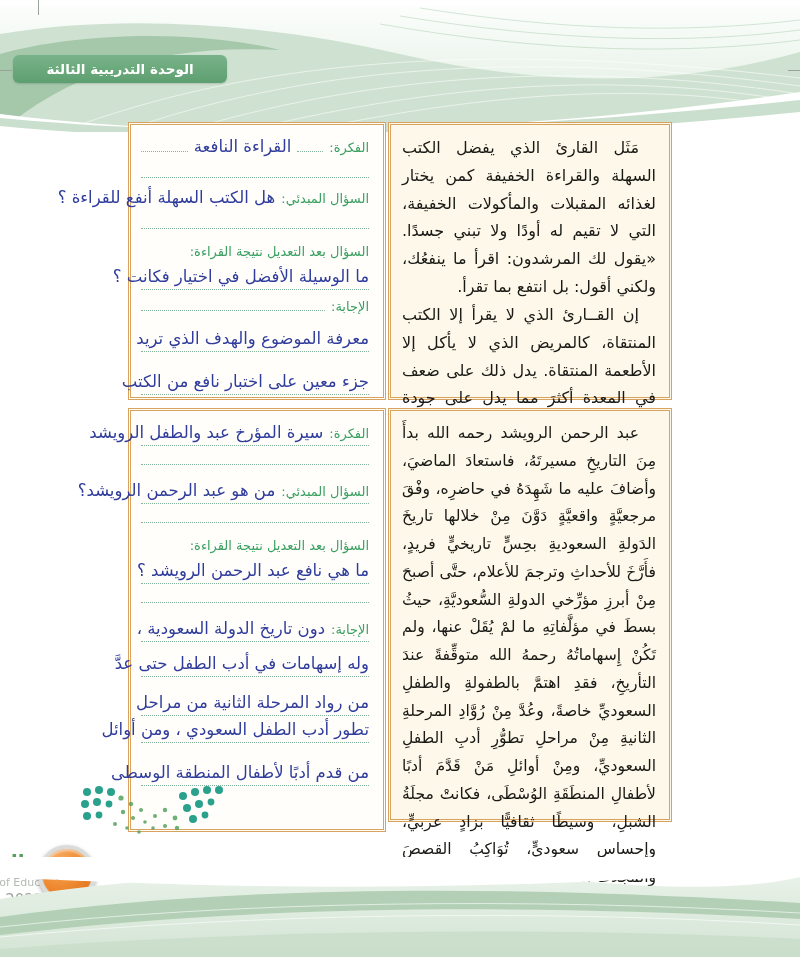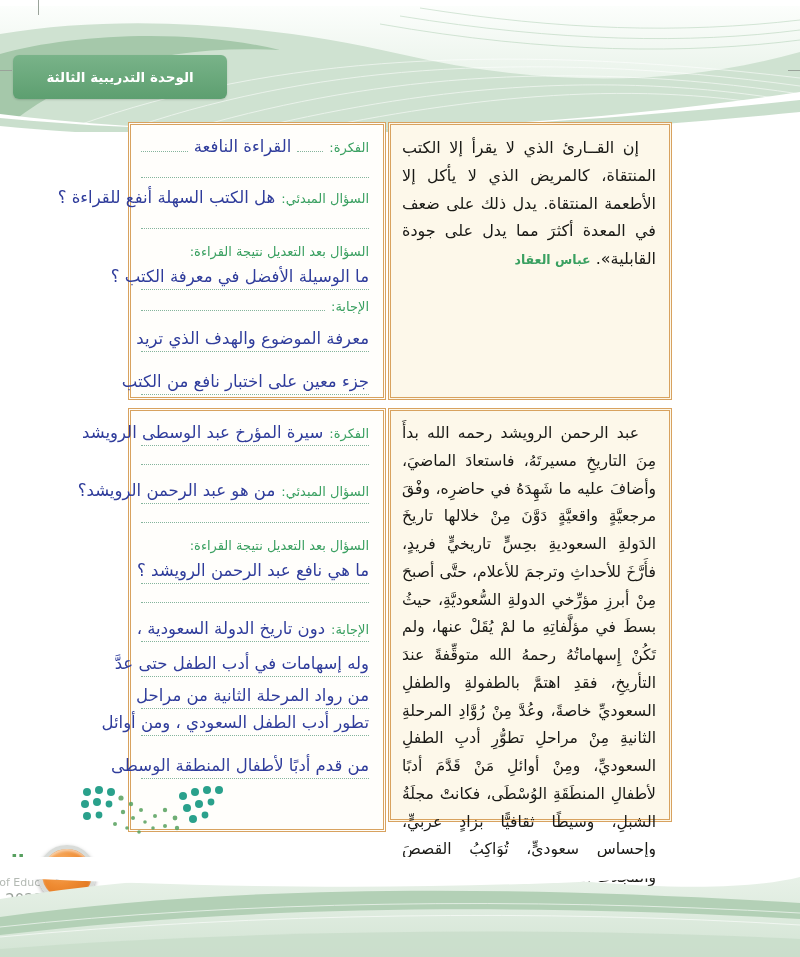--- a/index.html
+++ b/index.html
@@ -7,21 +7,21 @@
   .page{position:relative;width:800px;height:957px;background:#ffffff;overflow:hidden;margin:0 auto;}
 
   
   .wave-top{position:absolute;top:0;left:0;width:800px;height:132px;}
   .wave-bottom{position:absolute;bottom:0;left:0;width:800px;height:100px;}
 
   
   .mark{position:absolute;background:#9aa39a;}
 
   
-  .badge{position:absolute;top:55px;left:13px;width:214px;height:44px;border-radius:6px;
+  .badge{position:absolute;top:55px;left:13px;width:214px;height:28px;border-radius:6px;
     background:linear-gradient(#79b389,#5d9f70);display:flex;align-items:center;justify-content:center;
     color:#ffffff;font-size:13.5px;font-weight:bold;box-shadow:0 1px 2px rgba(0,0,0,.15);}
 
   
   .frame{position:absolute;border:3px double #d8a25f;box-sizing:border-box;}
   .passage-col{background:#fdf8ea;padding:9px 13px 6px 11px;}
   .sheet-col{background:#fffefb;padding:12px 14px 8px 10px;overflow:visible;}
 
   .passage{font-size:16px;line-height:1.74;color:#191915;text-align:justify;}
   .passage p{margin:0;text-indent:17px;}
@@ -85,20 +85,21 @@
   <div class="mark" style="left:38px;top:0;width:1px;height:15px;"></div>
   <div class="mark" style="left:0;top:70px;width:12px;height:1px;"></div>
   <div class="mark" style="right:0;top:70px;width:12px;height:1px;"></div>
 
   <div class="badge">
     <span>الوحدة التدريبية الثالثة</span>
   </div>
 
   <div class="frame passage-col" style="right:128px;top:122px;width:284px;height:278px;">
     <div class="passage">
+      <p>مَثَل القارئ الذي يفضل الكتب السهلة والقراءة الخفيفة كمن يختار لغذائه المقبلات والمأكولات الخفيفة، التي لا تقيم له أودًا ولا تبني جسدًا. «يقول لك المرشدون: اقرأ ما ينفعُك، ولكني أقول: بل انتفع بما تقرأ.</p>
       <p><span>إن القــارئ الذي لا يقرأ إلا الكتب المنتقاة، كالمريض الذي لا يأكل إلا الأطعمة المنتقاة. يدل ذلك على ضعف في المعدة أكثرَ مما يدل على جودة القابلية».</span>
         <span class="attr">عباس العقاد</span>
       </p>
     </div>
   </div>
 
   <div class="frame sheet-col" style="left:128px;top:122px;width:258px;height:278px;">
     <div class="ws">
       <div class="ws-line ws-row">
         <span class="lbl">الفكرة:</span>
@@ -109,21 +110,21 @@
       <div class="ws-empty rule"></div>
       <div class="ws-line ws-row">
         <span class="lbl">السؤال المبدئي:</span>
         <span class="ans">هل الكتب السهلة أنفع للقراءة ؟</span>
       </div>
       <div class="ws-empty rule"></div>
       <div class="ws-line" style="margin-top:2px;">
         <span class="lbl">السؤال بعد التعديل نتيجة القراءة:</span>
       </div>
       <div class="ws-line rule">
-        <span class="ans">ما الوسيلة الأفضل في معرفة الكتب ؟</span>
+        <span class="ans">ما الوسيلة الأفضل في اختيار فكانت ؟</span>
       </div>
       <div class="ws-line ws-row" style="margin-top:4px;">
         <span class="lbl">الإجابة:</span>
         <span class="dots-fill"></span>
       </div>
       <div class="ws-line rule center" style="margin-top:8px;">
         <span class="ans">معرفة الموضوع والهدف الذي تريد</span>
       </div>
       <div class="ws-line rule center" style="margin-top:16px;">
         <span class="ans">جزء معين على اختبار نافع من الكتب</span>
@@ -135,21 +136,21 @@
     <div class="passage" style="font-size:15.6px;line-height:1.78;">
       <p>عبد الرحمن الرويشد رحمه الله بدأَ مِنَ التاريخِ مسيرتَهُ، فاستعادَ الماضيَ، وأضافَ عليه ما شَهِدَهُ في حاضرِه، وفْقَ مرجعيَّةٍ واقعيَّةٍ دَوَّنَ مِنْ خلالها تاريخَ الدَولةِ السعوديةِ بحِسٍّ تاريخيٍّ فريدٍ، فأَرَّخَ للأحداثِ وترجمَ للأعلام، حتَّى أصبحَ مِنْ أبرزِ مؤرِّخي الدولةِ السُّعوديَّةِ، حيثُ بسطَ في مؤلَّفاتِهِ ما لمْ يُقَلْ عنها، ولم تَكُنْ إِسهاماتُهُ رحمهُ الله متوقِّفةً عندَ التأريخِ، فقدِ اهتمَّ بالطفولةِ والطفلِ السعوديِّ خاصةً، وعُدَّ مِنْ رُوَّادِ المرحلةِ الثانيةِ مِنْ مراحلِ تطوُّرِ أدبِ الطفلِ السعوديِّ، ومِنْ أوائلِ مَنْ قَدَّمَ أدبًا لأطفالِ المنطَقَةِ الوُسْطَى، فكانتْ مجلَةُ الشبلِ، وسيطًا ثقافيًّا بزادٍ عربيٍّ، وإحساسٍ سعوديٍّ، تُوَاكِبُ القصصَ والمجلاتِ الوافدةَ.</p>
     </div>
     <div class="attr-line">د/ نوال محمد المنيف، مجلة الشبل، التأسيس والغايات-بتصرف</div>
   </div>
 
   <div class="frame sheet-col" style="left:128px;top:408px;width:258px;height:424px;">
     <div class="ws">
       <div class="ws-line ws-row rule">
         <span class="lbl">الفكرة:</span>
-        <span class="ans">سيرة المؤرخ عبد الوسطى الرويشد</span>
+        <span class="ans">سيرة المؤرخ عبد والطفل الرويشد</span>
       </div>
       <div class="ws-empty rule"></div>
       <div class="ws-line ws-row rule" style="margin-top:6px;">
         <span class="lbl">السؤال المبدئي:</span>
         <span class="ans">من هو عبد الرحمن الرويشد؟</span>
       </div>
       <div class="ws-empty rule"></div>
       <div class="ws-line" style="margin-top:2px;">
         <span class="lbl">السؤال بعد التعديل نتيجة القراءة:</span>
       </div>
@@ -157,21 +158,21 @@
         <span class="ans">ما هي نافع عبد الرحمن الرويشد ؟</span>
       </div>
       <div class="ws-empty rule"></div>
       <div class="ws-line ws-row rule" style="margin-top:6px;">
         <span class="lbl">الإجابة:</span>
         <span class="ans">دون تاريخ الدولة السعودية ،</span>
       </div>
       <div class="ws-line rule" style="margin-top:8px;">
         <span class="ans">وله إسهامات في أدب الطفل حتى عدَّ</span>
       </div>
-      <div class="ws-line rule center" style="margin-top:5px;">
+      <div class="ws-line rule center" style="margin-top:12px;">
         <span class="ans">من رواد المرحلة الثانية من مراحل</span>
       </div>
       <div class="ws-line rule" style="">
         <span class="ans">تطور أدب الطفل السعودي ، ومن أوائل</span>
       </div>
       <div class="ws-line rule" style="margin-top:16px;">
         <span class="ans">من قدم أدبًا لأطفال المنطقة الوسطى</span>
       </div>
     </div>
   </div>

